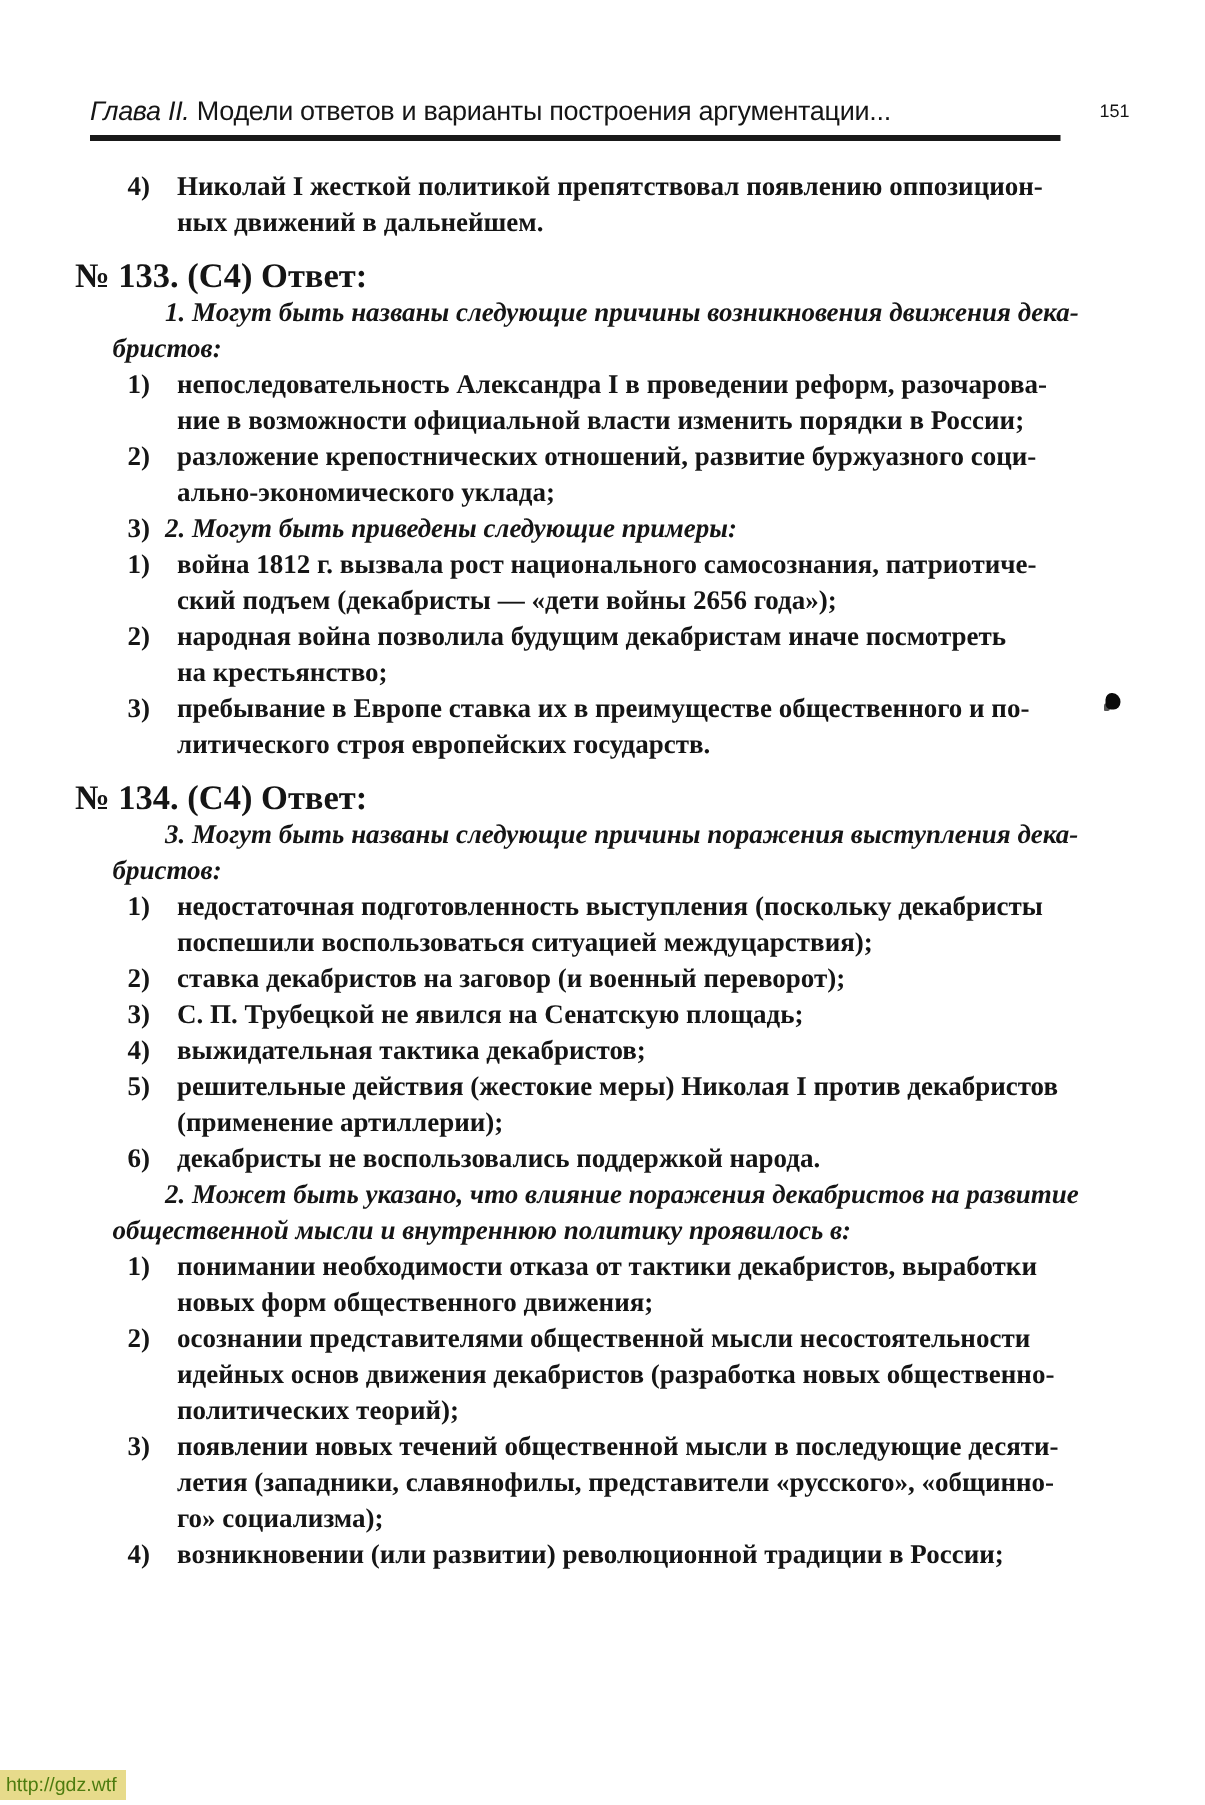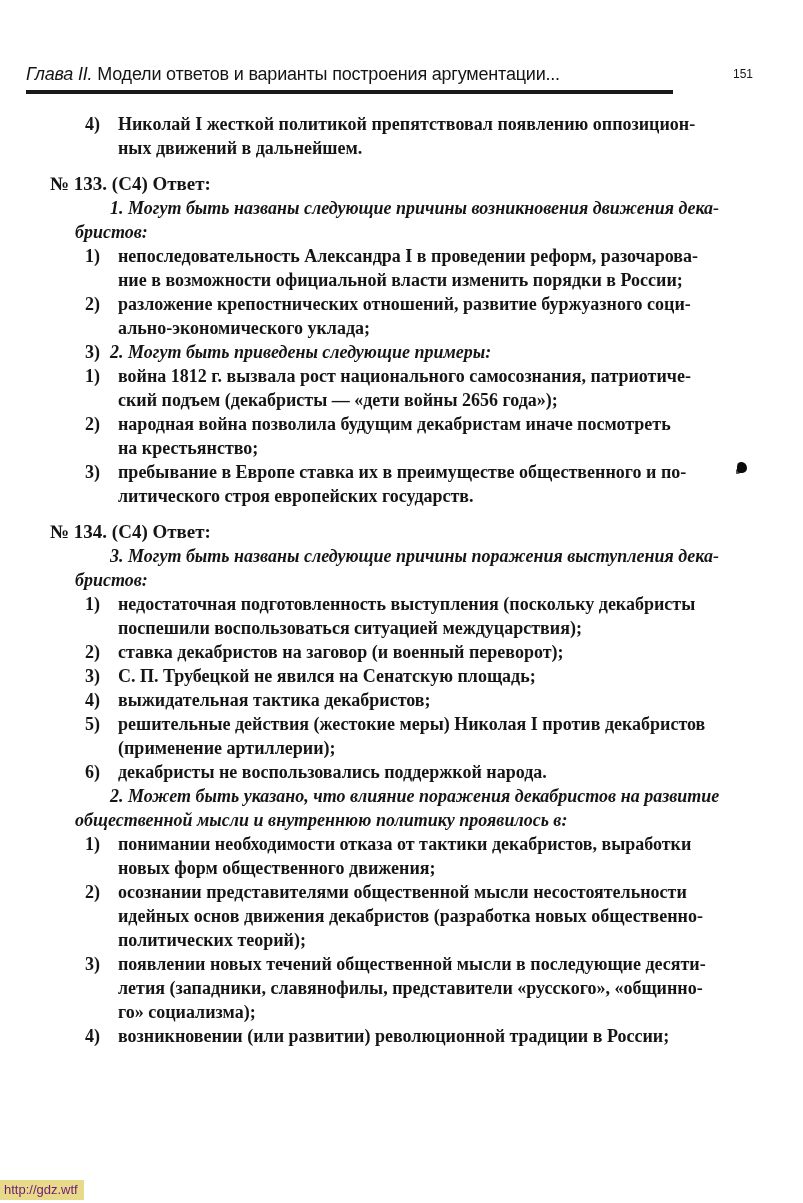--- a/index.html
+++ b/index.html
@@ -9,21 +9,21 @@
     width: 803px;
     height: 1203px;
     background: #ffffff;
     overflow: hidden;
     font-family: "Liberation Serif", serif;
     color: #151515;
   }
 
   
   .running-header {
-    padding: 62px 50px 0 26px;
+    padding: 62px 50px 0 60px;
   }
   .header-row {
     display: flex;
     justify-content: space-between;
     align-items: flex-start;
     font-family: "Liberation Sans", sans-serif;
   }
   .chapter-title {
     font-size: 18px;
     line-height: 24px;
@@ -43,21 +43,21 @@
 
   
   .content {
     padding: 18px 50px 0 50px;
     font-size: 18px;
     line-height: 24px;
     font-weight: 700;
   }
   .answer-header {
     margin-top: 12px;
-    font-size: 19px;
+    font-size: 23px;
     white-space: pre-line;
   }
   .lead {
     font-style: italic;
     text-indent: 35px;
     white-space: pre-line;
     margin-left: 25px;
   }
   .list-item {
     position: relative;
@@ -145,15 +145,15 @@
 идейных основ движения декабристов (разработка новых общественно-
 политических теорий);</span></div>
       <div class="list-item"><span class="num">3)</span><span class="txt">появлении новых течений общественной мысли в последующие десяти-
 летия (западники, славянофилы, представители «русского», «общинно-
 го» социализма);</span></div>
       <div class="list-item"><span class="num">4)</span><span class="txt">возникновении (или развитии) революционной традиции в России;</span></div>
     </div>
 
   <div class="ink-blob"></div>
 
-  <div class="watermark" style="background: rgb(231, 219, 139); color: #701a75;">http://gdz.wtf</div>
+  <div class="watermark" style="background: rgb(231, 219, 139); color: #4d7c0f;">http://gdz.wtf</div>
 
 </div>
 
 </body></html>

